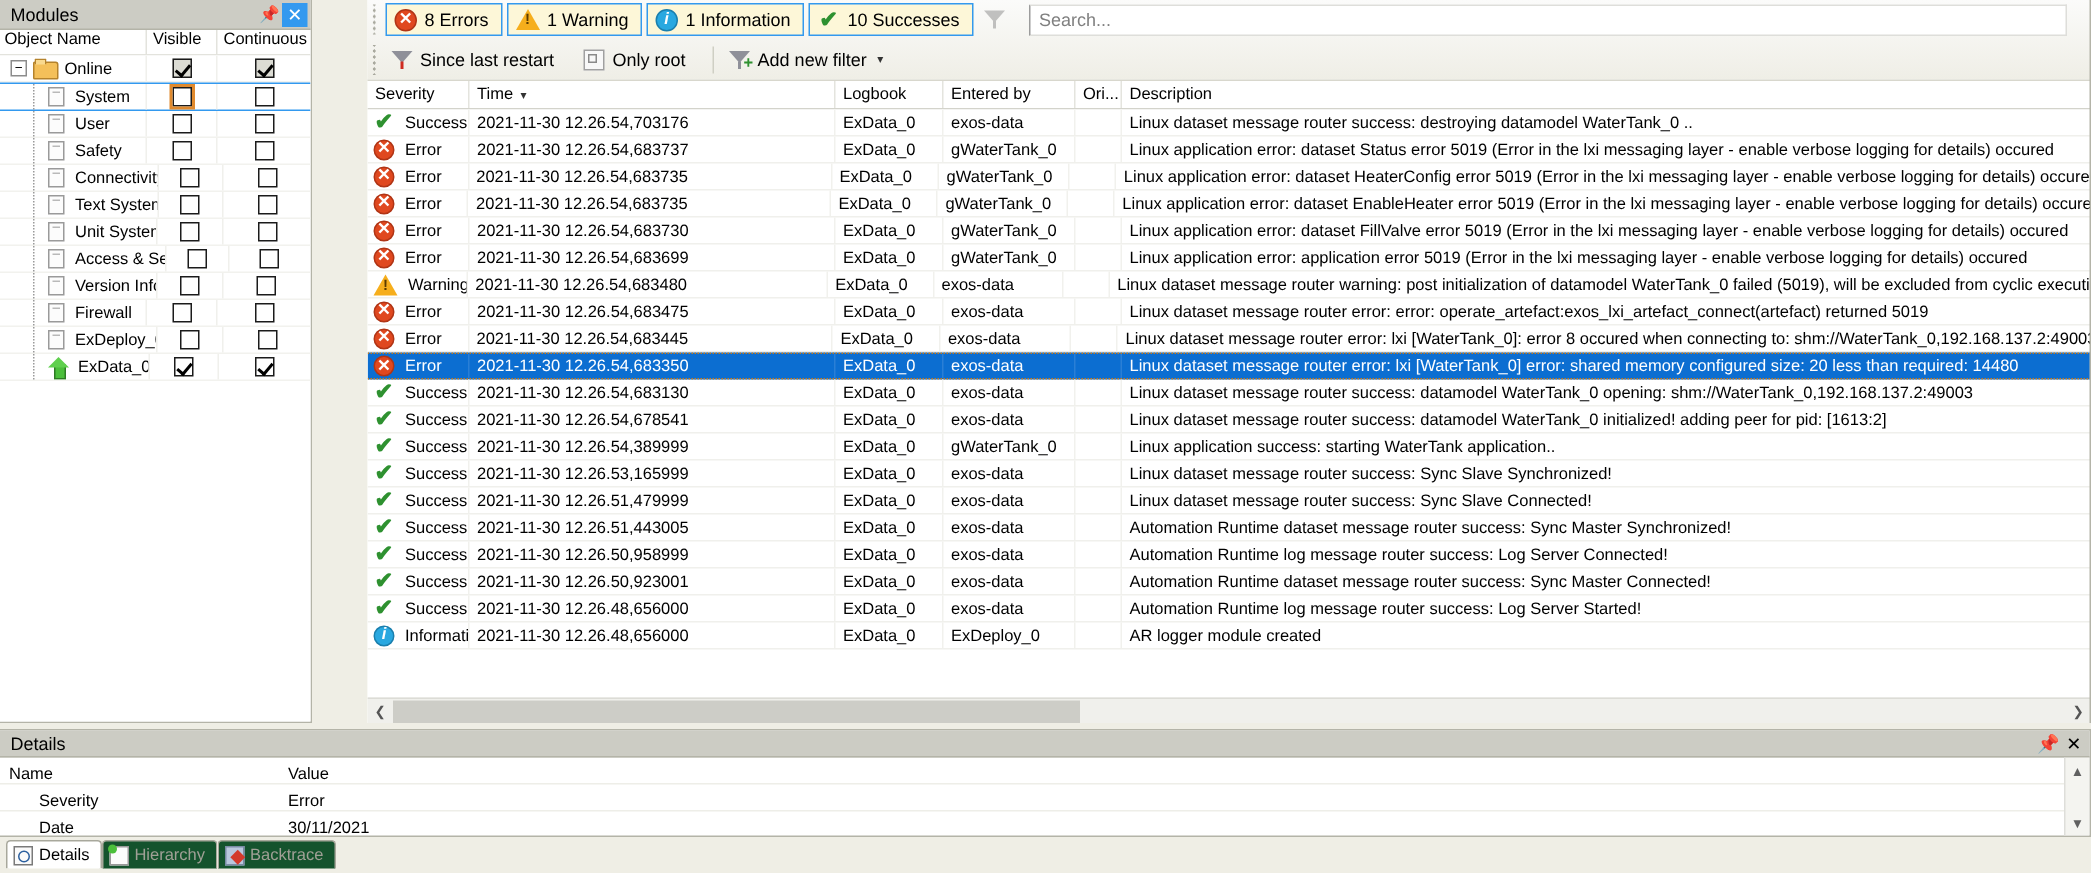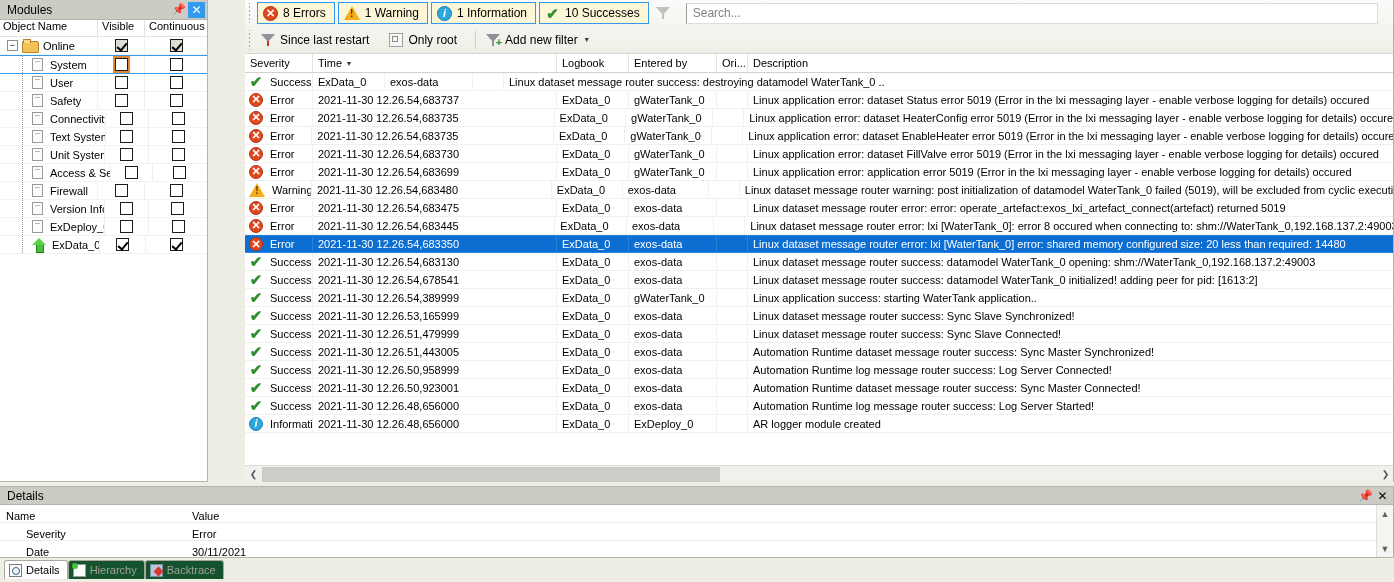--- a/index.html
+++ b/index.html
@@ -496,34 +496,34 @@
             <span class="cb"></span>
           </div>
           <div class="cb-cell cb-cont">
             <span class="cb"></span>
           </div>
         </div>
         <div class="tree-row">
           <span class="dotted-stub"></span>
           <div class="tree-label indent-2">
             <span class="icon-doc"></span>
+            <span class="tree-text">Version Info</span>
+          </div>
+          <div class="cb-cell cb-vis">
+            <span class="cb"></span>
+          </div>
+          <div class="cb-cell cb-cont">
+            <span class="cb"></span>
+          </div>
+        </div>
+        <div class="tree-row">
+          <span class="dotted-stub"></span>
+          <div class="tree-label indent-2">
+            <span class="icon-doc"></span>
             <span class="tree-text">Firewall</span>
-          </div>
-          <div class="cb-cell cb-vis">
-            <span class="cb"></span>
-          </div>
-          <div class="cb-cell cb-cont">
-            <span class="cb"></span>
-          </div>
-        </div>
-        <div class="tree-row">
-          <span class="dotted-stub"></span>
-          <div class="tree-label indent-2">
-            <span class="icon-doc"></span>
-            <span class="tree-text">Version Info</span>
           </div>
           <div class="cb-cell cb-vis">
             <span class="cb"></span>
           </div>
           <div class="cb-cell cb-cont">
             <span class="cb"></span>
           </div>
         </div>
         <div class="tree-row">
           <span class="dotted-stub"></span>
@@ -622,20 +622,21 @@
         <div class="gh c-ori">Ori...</div>
         <div class="gh c-desc">Description</div>
       </div>
 
       <div class="grid-body" id="grid-body">
           <div class="row">
             <div class="cell sev c-sev">
               <span class="rowico sev-ico ico-ok">✔</span>
               <span>Success</span>
             </div>
+            <div class="cell c-time">2021-11-30 12.26.54,703176</div>
             <div class="cell c-log">ExData_0</div>
             <div class="cell c-ent">exos-data</div>
             <div class="cell c-ori"></div>
             <div class="cell c-desc">Linux dataset message router success: destroying datamodel WaterTank_0 ..</div>
           </div>
           <div class="row">
             <div class="cell sev c-sev">
               <span class="rowico sev-ico ico-err">✕</span>
               <span>Error</span>
             </div>

